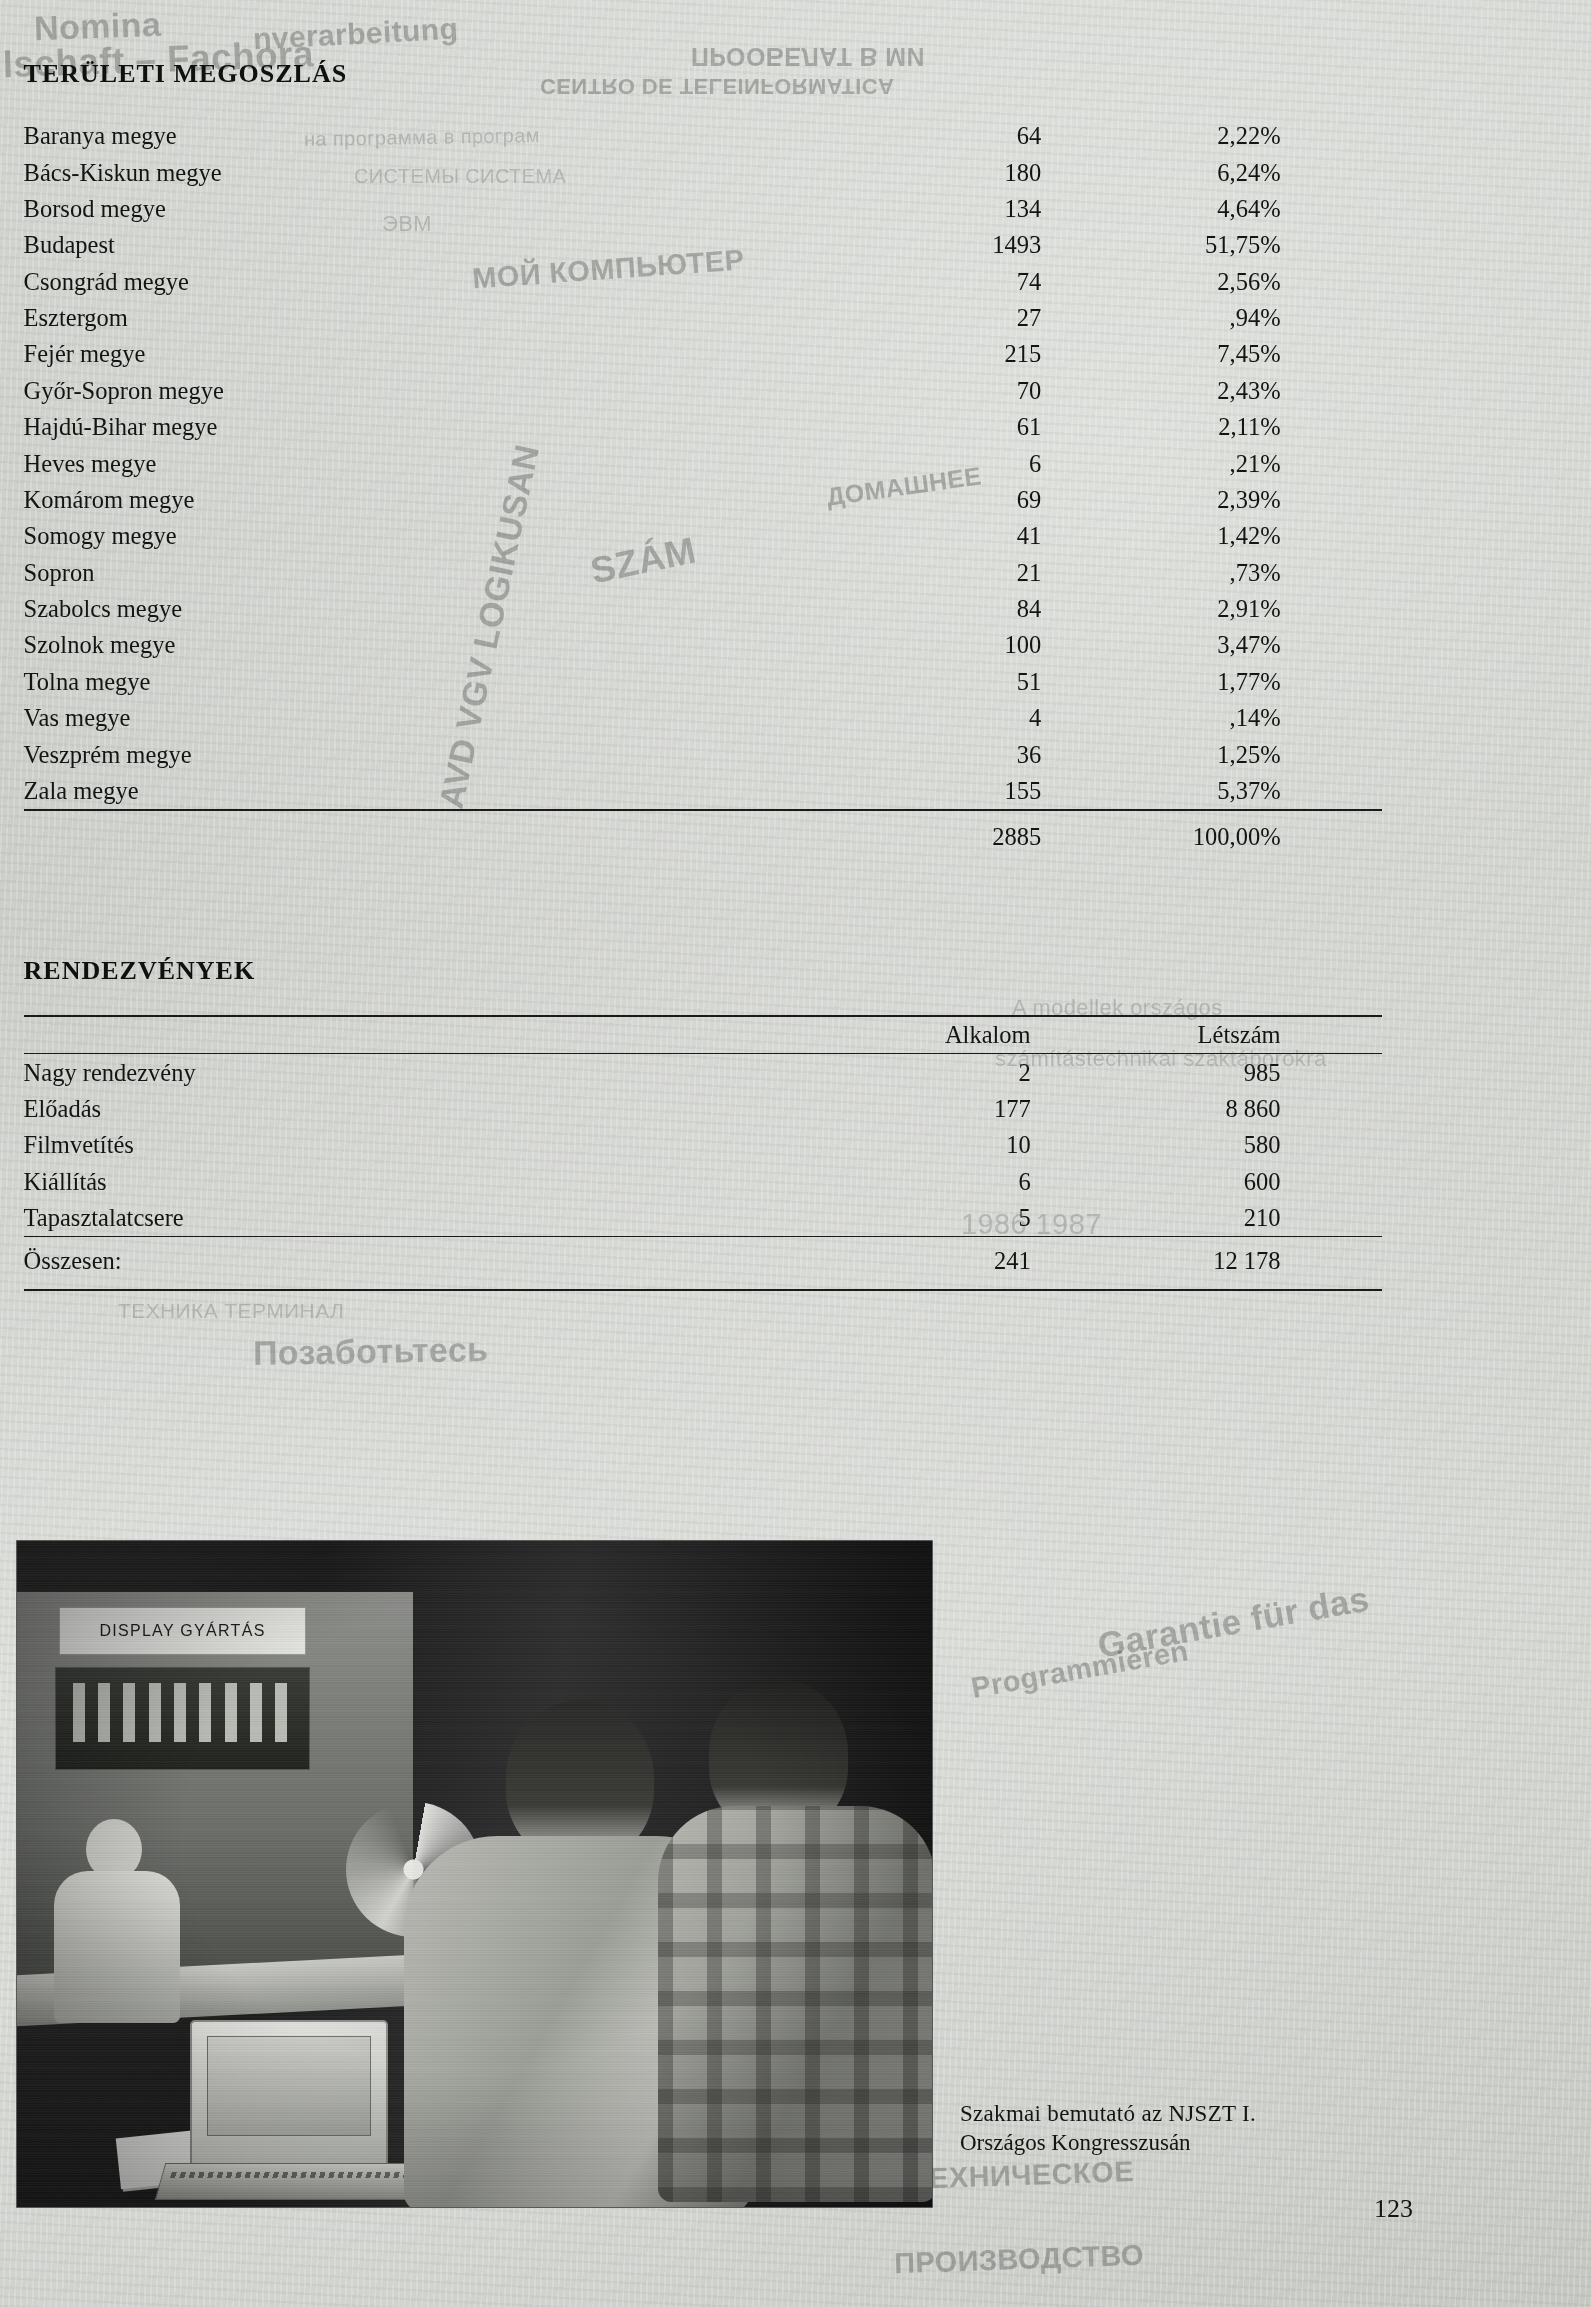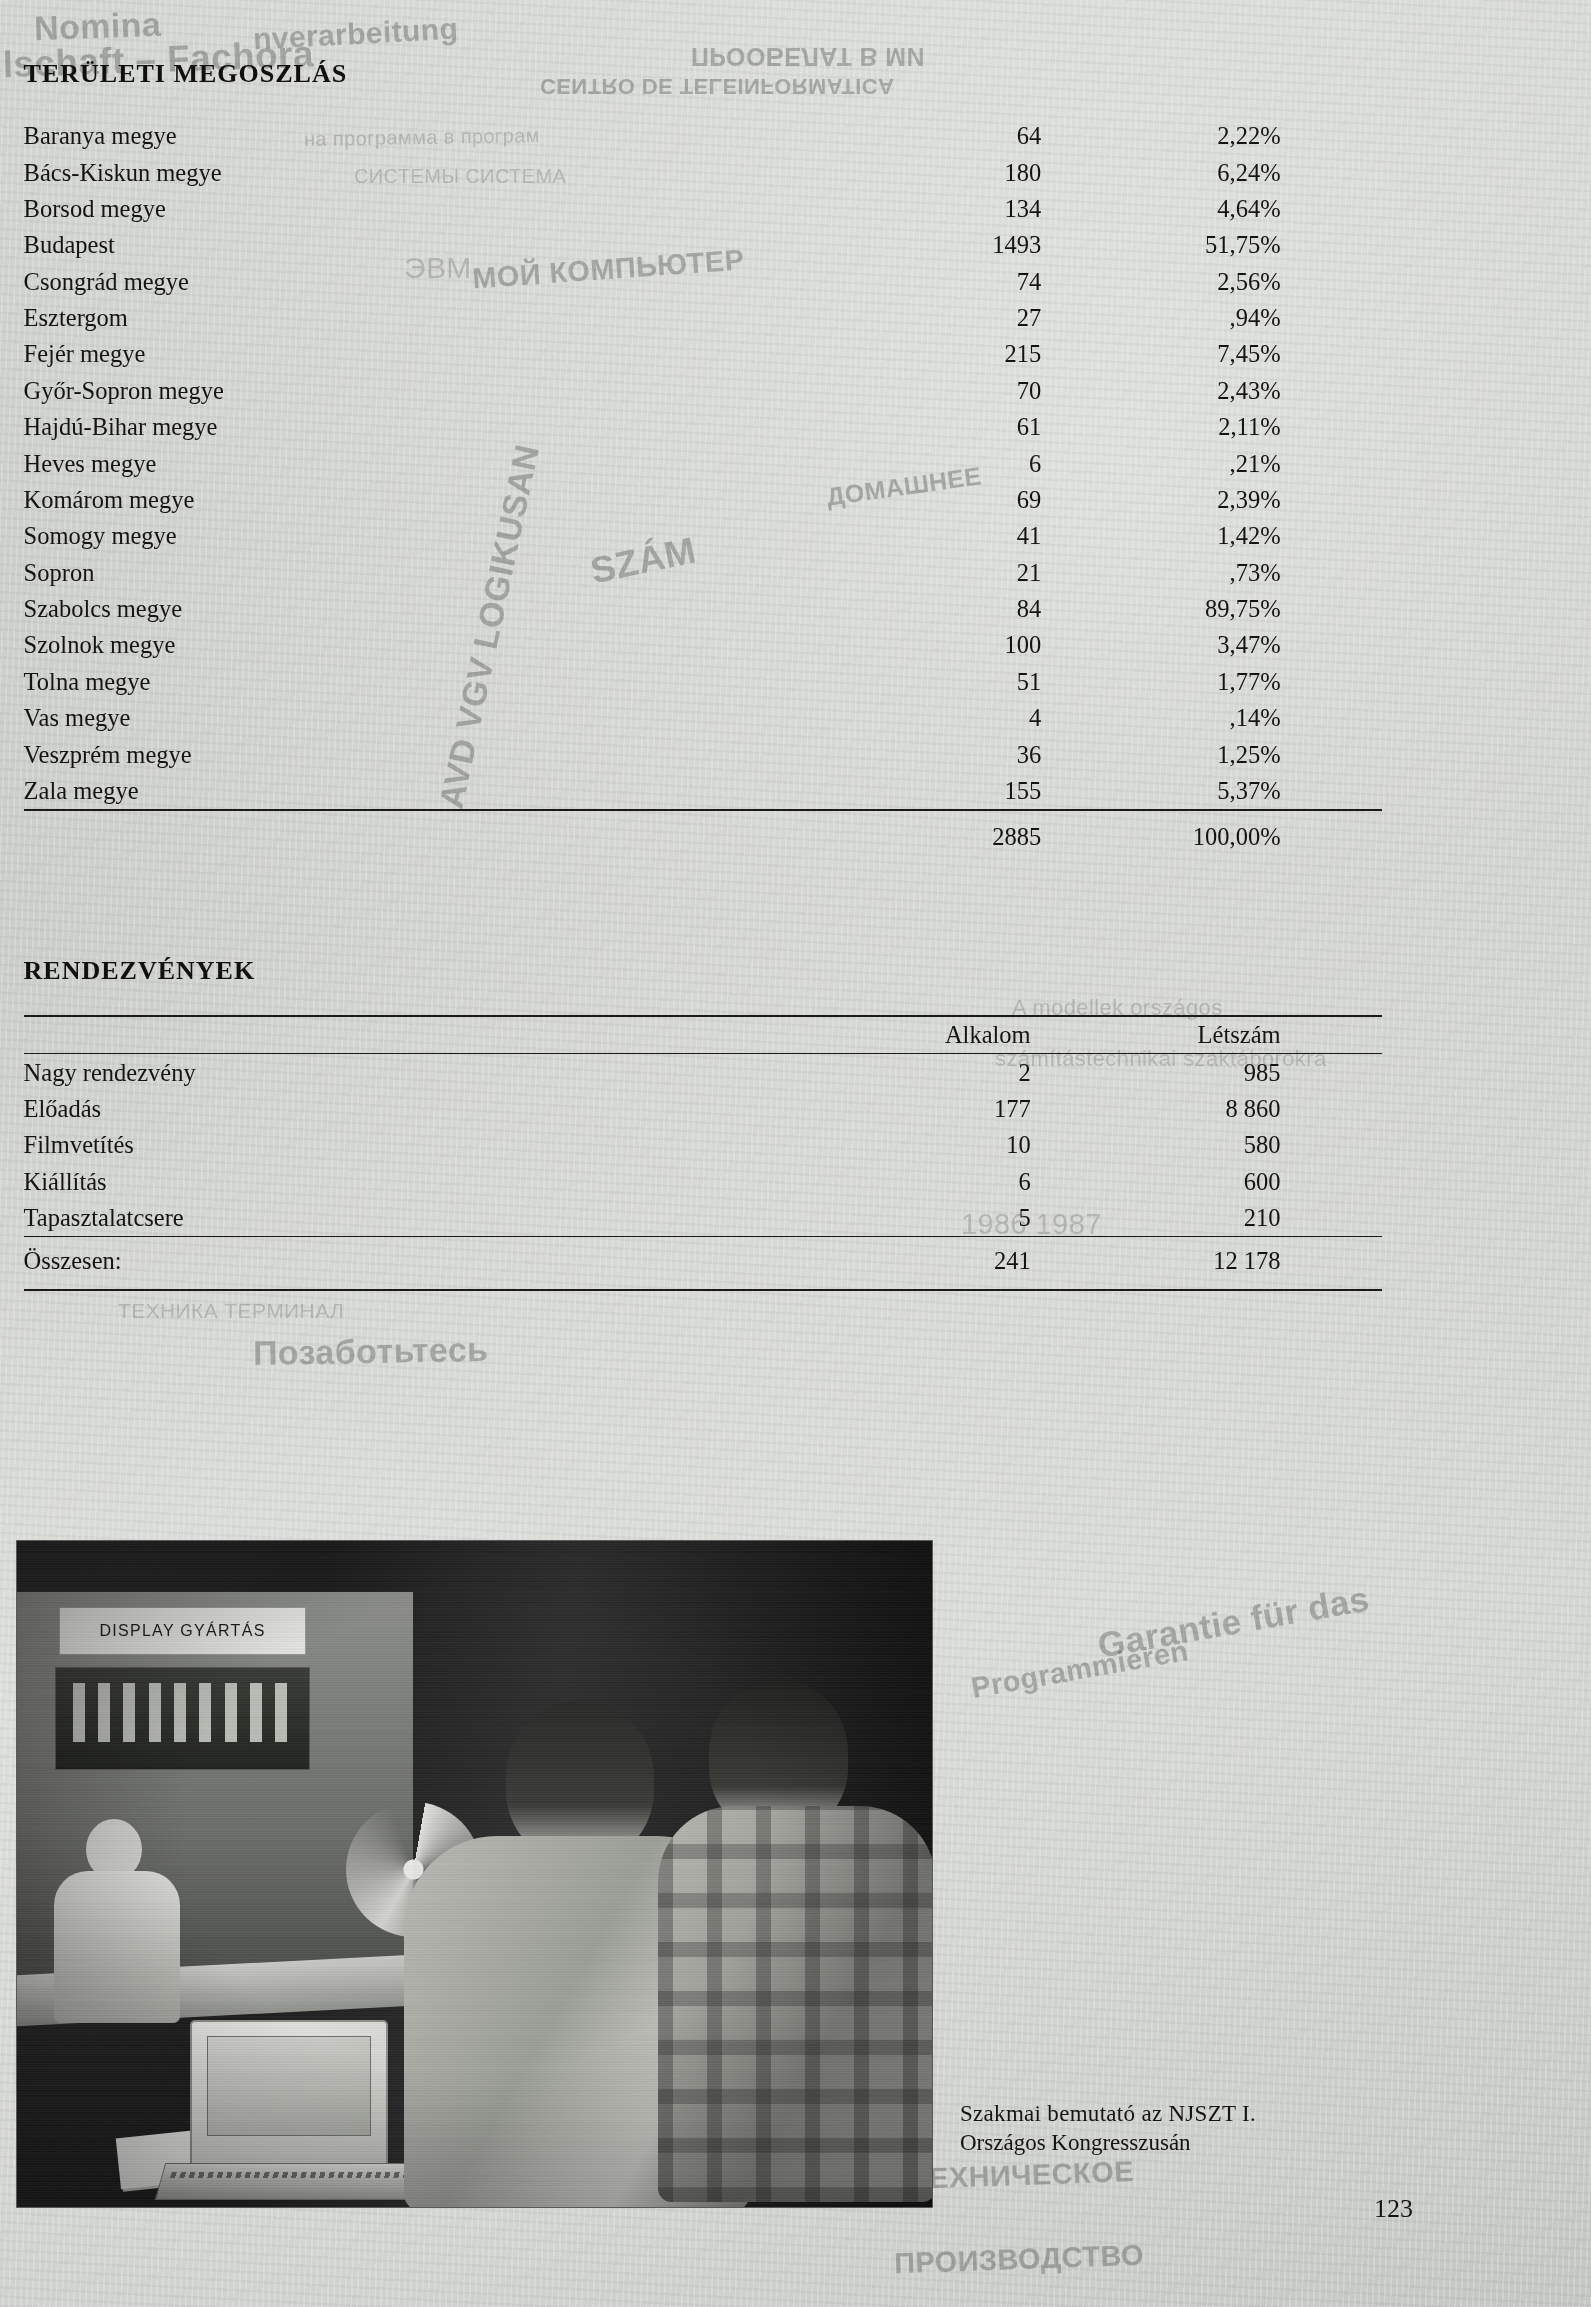--- a/index.html
+++ b/index.html
@@ -234,21 +234,21 @@
 <div class="bg-layer"></div>
 
 <div>
   <div class="ghost" style="left:34px; top:6.7px; font-size:34px; transform:rotate(-2deg);">Nomina</div>
   <div class="ghost" style="left:-8.4px; top:39px; font-size:37px; transform:rotate(-2deg);">llschaft – Fachora</div>
   <div class="ghost" style="left:253px; top:17px; font-size:30px; transform:rotate(-3deg);">nverarbeitung</div>
   <div class="ghost flipy" style="left:691px; top:42px; font-size:25px;">ПРООБЕЛАТ В МИ</div>
   <div class="ghost flipy" style="left:540px; top:73px; font-size:22px;">CENTRO DE TELEINFORMATICA</div>
   <div class="ghost light" style="left:304px; top:126px; font-size:20px; transform:rotate(-1deg);">на программа в програм</div>
   <div class="ghost light" style="left:354px; top:165px; font-size:20px;">СИСТЕМЫ  СИСТЕМА</div>
-  <div class="ghost light" style="left:404px; top:211px; font-size:30px;margin-top:40px;">ЭВМ</div>
+  <div class="ghost light" style="left:382px; top:211px; font-size:22px;">ЭВМ</div>
   <div class="ghost" style="left:472px; top:253px; font-size:29px; transform:rotate(-4deg);">МОЙ КОМПЬЮТЕР</div>
   <div class="ghost" style="left:590px; top:540px; font-size:37px; transform:rotate(-12deg);">SZÁM</div>
   <div class="ghost" style="left:304px; top:607px; font-size:34px; transform:rotate(-78deg);">AVD VGV LOGIKUSAN</div>
   <div class="ghost" style="left:826px; top:472px; font-size:25px; transform:rotate(-8deg);">ДОМАШНЕЕ</div>
   <div class="ghost" style="left:253px; top:1332px; font-size:34px; transform:rotate(-1deg);">Позаботьтесь</div>
   <div class="ghost light" style="left:118px; top:1299px; font-size:21px;">ТЕХНИКА  ТЕРМИНАЛ</div>
   <div class="ghost" style="left:1096px; top:1602px; font-size:35px; transform:rotate(-10deg);">Garantie für das</div>
   <div class="ghost" style="left:970px; top:1653px; font-size:29px; transform:rotate(-10deg);">Programmieren</div>
   <div class="ghost light" style="left:1012px; top:995px; font-size:22px;">A modellek országos</div>
   <div class="ghost light" style="left:995px; top:1046px; font-size:22px;">számítástechnikai szaktáborokra</div>
@@ -326,21 +326,21 @@
           <td class="pct">1,42%</td>
         </tr>
         <tr>
           <td class="name">Sopron</td>
           <td class="num">21</td>
           <td class="pct">,73%</td>
         </tr>
         <tr>
           <td class="name">Szabolcs megye</td>
           <td class="num">84</td>
-          <td class="pct">89,75%</td>
+          <td class="pct">2,91%</td>
         </tr>
         <tr>
           <td class="name">Szolnok megye</td>
           <td class="num">100</td>
           <td class="pct">3,47%</td>
         </tr>
         <tr>
           <td class="name">Tolna megye</td>
           <td class="num">51</td>
           <td class="pct">1,77%</td>

